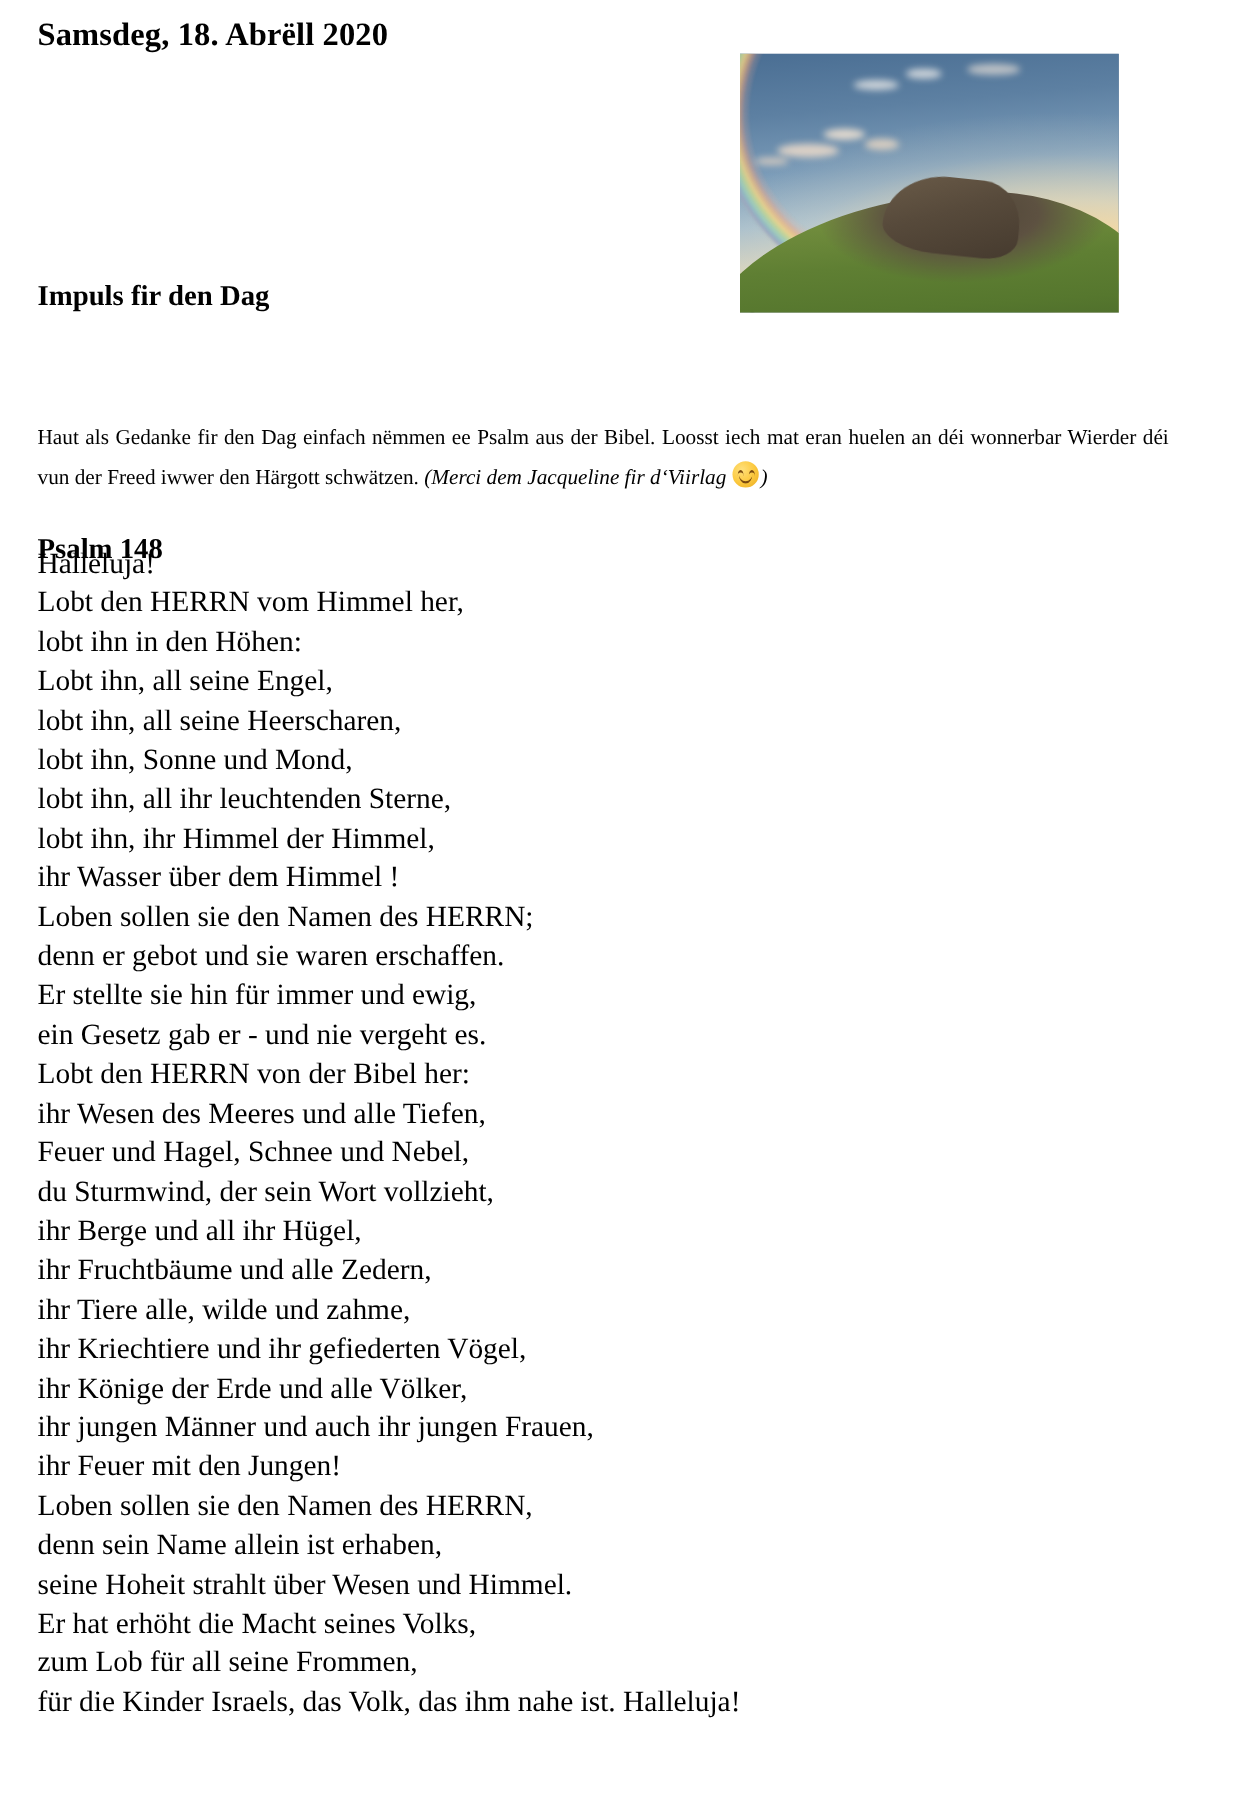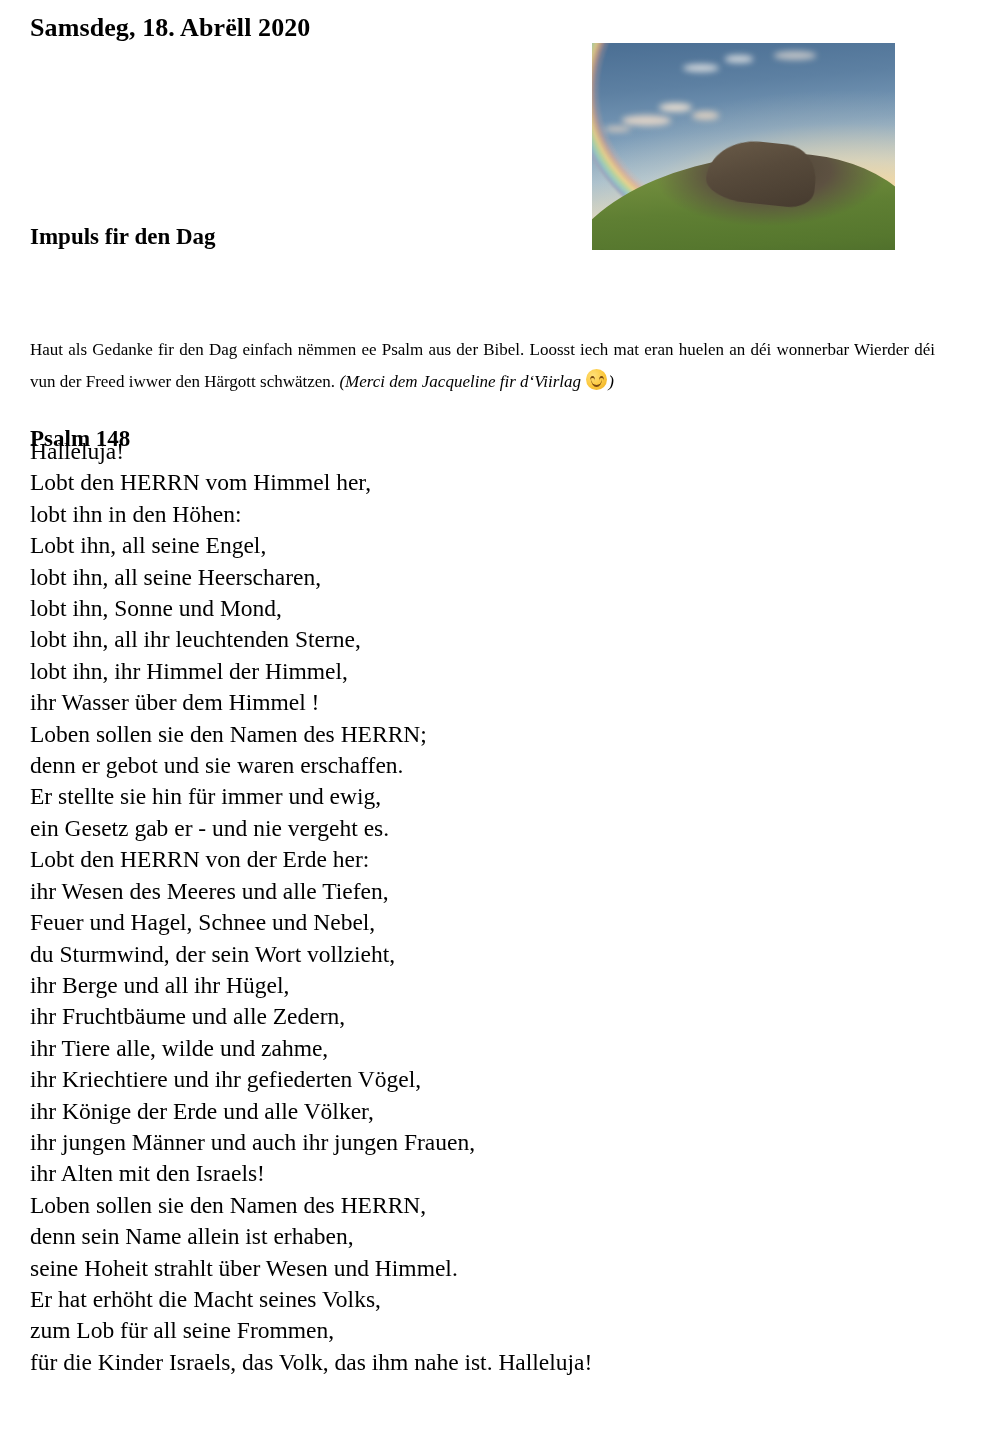--- a/index.html
+++ b/index.html
@@ -240,31 +240,31 @@
       <div class="psalm-line">Lobt ihn, all seine Engel,</div>
       <div class="psalm-line">lobt ihn, all seine Heerscharen,</div>
       <div class="psalm-line">lobt ihn, Sonne und Mond,</div>
       <div class="psalm-line">lobt ihn, all ihr leuchtenden Sterne,</div>
       <div class="psalm-line">lobt ihn, ihr Himmel der Himmel,</div>
       <div class="psalm-line">ihr Wasser über dem Himmel !</div>
       <div class="psalm-line">Loben sollen sie den Namen des HERRN;</div>
       <div class="psalm-line">denn er gebot und sie waren erschaffen.</div>
       <div class="psalm-line">Er stellte sie hin für immer und ewig,</div>
       <div class="psalm-line">ein Gesetz gab er - und nie vergeht es.</div>
-      <div class="psalm-line">Lobt den HERRN von der Erde her:</div>
+      <div class="psalm-line">Lobt den HERRN von der Bibel her:</div>
       <div class="psalm-line">ihr Wesen des Meeres und alle Tiefen,</div>
       <div class="psalm-line">Feuer und Hagel, Schnee und Nebel,</div>
       <div class="psalm-line">du Sturmwind, der sein Wort vollzieht,</div>
       <div class="psalm-line">ihr Berge und all ihr Hügel,</div>
       <div class="psalm-line">ihr Fruchtbäume und alle Zedern,</div>
       <div class="psalm-line">ihr Tiere alle, wilde und zahme,</div>
       <div class="psalm-line">ihr Kriechtiere und ihr gefiederten Vögel,</div>
       <div class="psalm-line">ihr Könige der Erde und alle Völker,</div>
       <div class="psalm-line">ihr jungen Männer und auch ihr jungen Frauen,</div>
-      <div class="psalm-line">ihr Alten mit den Israels!</div>
+      <div class="psalm-line">ihr Feuer mit den Jungen!</div>
       <div class="psalm-line">Loben sollen sie den Namen des HERRN,</div>
       <div class="psalm-line">denn sein Name allein ist erhaben,</div>
       <div class="psalm-line">seine Hoheit strahlt über Wesen und Himmel.</div>
       <div class="psalm-line">Er hat erhöht die Macht seines Volks,</div>
       <div class="psalm-line">zum Lob für all seine Frommen,</div>
       <div class="psalm-line">für die Kinder Israels, das Volk, das ihm nahe ist. Halleluja!</div>
     </div>
 
 </div>
 

